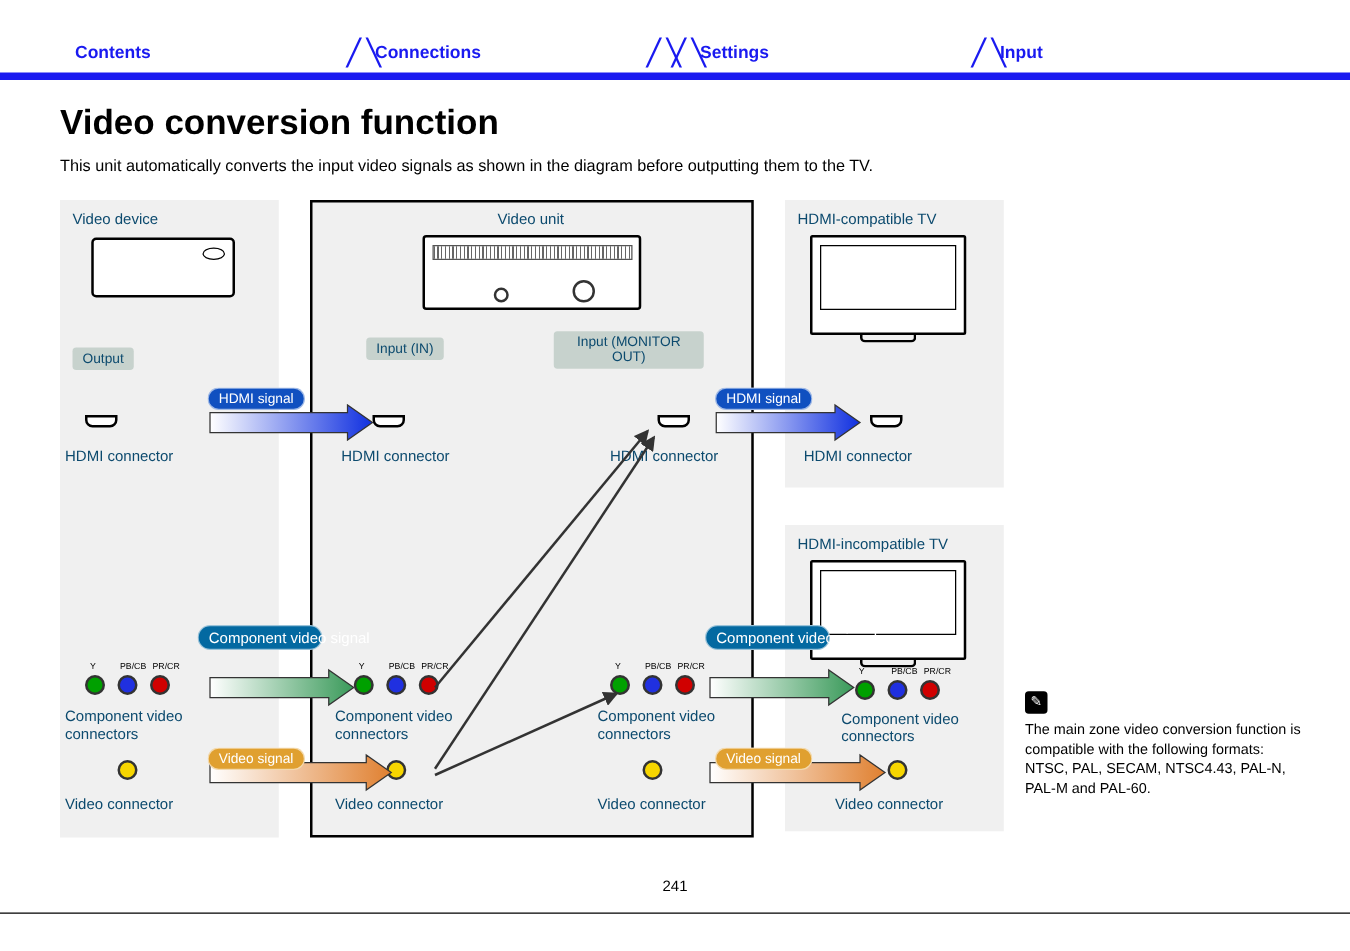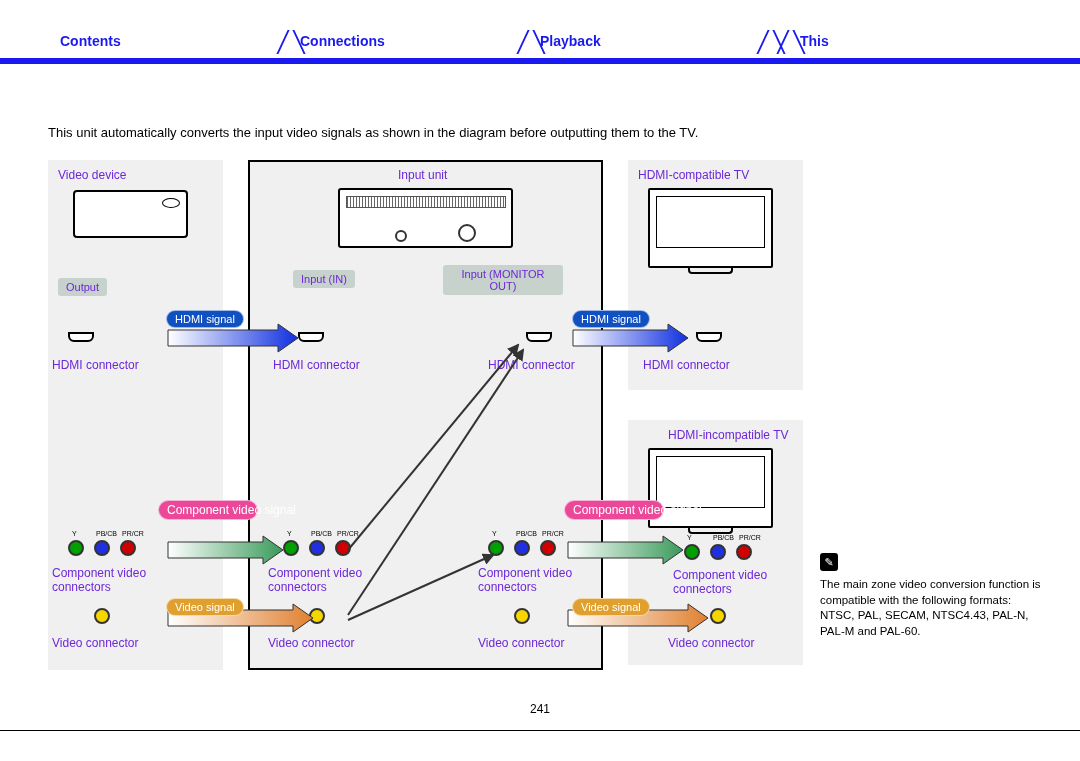--- a/index.html
+++ b/index.html
@@ -81,21 +81,21 @@
     background: #f0f0f0;
   }
   .panel-left { left: 0; top: 0; width: 175px; height: 510px; }
   .panel-mid  { left: 200px; top: 0; width: 355px; height: 510px; border: 2px solid #000; }
   .panel-r1   { left: 580px; top: 0; width: 175px; height: 230px; }
   .panel-r2   { left: 580px; top: 260px; width: 175px; height: 245px; }
 
   .lbl {
     position: absolute;
     font-size: 12px;
-    color: #6d28d9;
+    color: #0c4a6e;
     text-align: center;
   }
   .lbl.tag {
     background: #c7d2cd;
     border-radius: 3px;
     padding: 3px 8px;
     font-size: 11px;
   }
   .device { position: absolute; border: 2px solid #000; background: #fff; }
   .hdmi-port {
@@ -122,21 +122,21 @@
     color: #fff;
     font-size: 11px;
     padding: 2px 8px;
     border-radius: 10px;
     border: 1px solid rgba(255,255,255,0.6);
     white-space: nowrap;
     text-align: left;
     z-index: 5;
   }
   .pill-hdmi  { background: #1050c0; }
-  .pill-comp  { background: #ec4899; font-size: 12px; line-height: 1.2; width: 100px; }
+  .pill-comp  { background: #0369a1; font-size: 12px; line-height: 1.2; width: 100px; }
   .pill-video { background: #e0a030; }
 
   svg.arrows {
     position: absolute;
     left: 0; top: 0;
     width: 760px; height: 520px;
     pointer-events: none;
     z-index: 3;
   }
   .note-area {
@@ -169,27 +169,28 @@
 </style>
 </head>
 <body>
 <div class="page">
 
   <div class="topbar">
     <div class="tab"><span>Contents</span></div>
     <div class="tab-sep"></div>
     <div class="tab"><span>Connections</span></div>
     <div class="tab-sep"></div>
-    <div class="tab"><span>Playback</span></div>
     <div class="tab-sep"></div>
+    <div class="tab"><span>Settings</span></div>
     <div class="tab-sep"></div>
-    <div class="tab"><span>This</span></div>
+    <div class="tab"><span>Input</span></div>
   </div>
   <div class="blue-stripe"></div>
 
+  <div class="heading">Video conversion function</div>
   <div class="intro">This unit automatically converts the input video signals as shown in the diagram before outputting them to the TV.</div>
 
   <div class="diagram">
 
     <div class="panel panel-left"></div>
     <div class="panel panel-mid"></div>
     <div class="panel panel-r1"></div>
     <div class="panel panel-r2"></div>
 
     <div class="lbl" style="left:10px; top:8px">Video device</div>
@@ -204,21 +205,21 @@
     <div class="tiny" style="left:48px;top:370px">PB/CB</div>
     <div class="tiny" style="left:74px;top:370px">PR/CR</div>
     <div class="rca g" style="left:20px; top:380px"></div>
     <div class="rca b" style="left:46px; top:380px"></div>
     <div class="rca r" style="left:72px; top:380px"></div>
     <div class="lbl" style="left:4px; top:406px; width:130px; text-align:left">Component video connectors</div>
 
     <div class="rca y" style="left:46px; top:448px"></div>
     <div class="lbl" style="left:4px; top:476px; width:130px; text-align:left">Video connector</div>
 
-    <div class="lbl" style="left:350px; top:8px">Input unit</div>
+    <div class="lbl" style="left:350px; top:8px">Video unit</div>
     <div class="device" style="left:290px; top:28px; width:175px; height:60px; border-radius:3px;">
       <div style="position:absolute;left:6px;top:6px;width:160px;height:12px;border:1px solid #555;background:repeating-linear-gradient(90deg,#666,#666 1px,#fff 1px,#fff 3px)"></div>
       <div style="position:absolute;left:55px;bottom:4px;width:12px;height:12px;border:2px solid #333;border-radius:50%"></div>
       <div style="position:absolute;right:35px;bottom:4px;width:18px;height:18px;border:2px solid #333;border-radius:50%"></div>
     </div>
     <div class="lbl tag" style="left:245px; top:110px">Input (IN)</div>
     <div class="lbl tag" style="left:395px; top:105px; text-align:center; width:120px">Input (MONITOR OUT)</div>
 
     <div class="hdmi-port" style="left:250px; top:172px"></div>
     <div class="lbl" style="left:225px; top:198px; width:120px; text-align:left">HDMI connector</div>
@@ -246,21 +247,21 @@
     <div class="lbl" style="left:430px; top:476px; width:130px; text-align:left">Video connector</div>
 
     <div class="lbl" style="left:590px; top:8px">HDMI-compatible TV</div>
     <div class="device" style="left:600px; top:28px; width:125px; height:80px; border-radius:2px;">
       <div style="position:absolute;left:6px;top:6px;right:6px;bottom:18px;border:1px solid #000"></div>
     </div>
     <div style="position:absolute;left:640px;top:108px;width:45px;height:6px;border:2px solid #000;border-top:none;border-radius:0 0 4px 4px"></div>
     <div class="hdmi-port" style="left:648px; top:172px"></div>
     <div class="lbl" style="left:595px; top:198px; width:120px; text-align:left">HDMI connector</div>
 
-    <div class="lbl" style="left:620px; top:268px">HDMI-incompatible TV</div>
+    <div class="lbl" style="left:590px; top:268px">HDMI-incompatible TV</div>
     <div class="device" style="left:600px; top:288px; width:125px; height:80px; border-radius:2px;">
       <div style="position:absolute;left:6px;top:6px;right:6px;bottom:18px;border:1px solid #000"></div>
     </div>
     <div style="position:absolute;left:640px;top:368px;width:45px;height:6px;border:2px solid #000;border-top:none;border-radius:0 0 4px 4px"></div>
     <div class="tiny" style="left:639px;top:374px">Y</div>
     <div class="tiny" style="left:665px;top:374px">PB/CB</div>
     <div class="tiny" style="left:691px;top:374px">PR/CR</div>
     <div class="rca g" style="left:636px; top:384px"></div>
     <div class="rca b" style="left:662px; top:384px"></div>
     <div class="rca r" style="left:688px; top:384px"></div>

